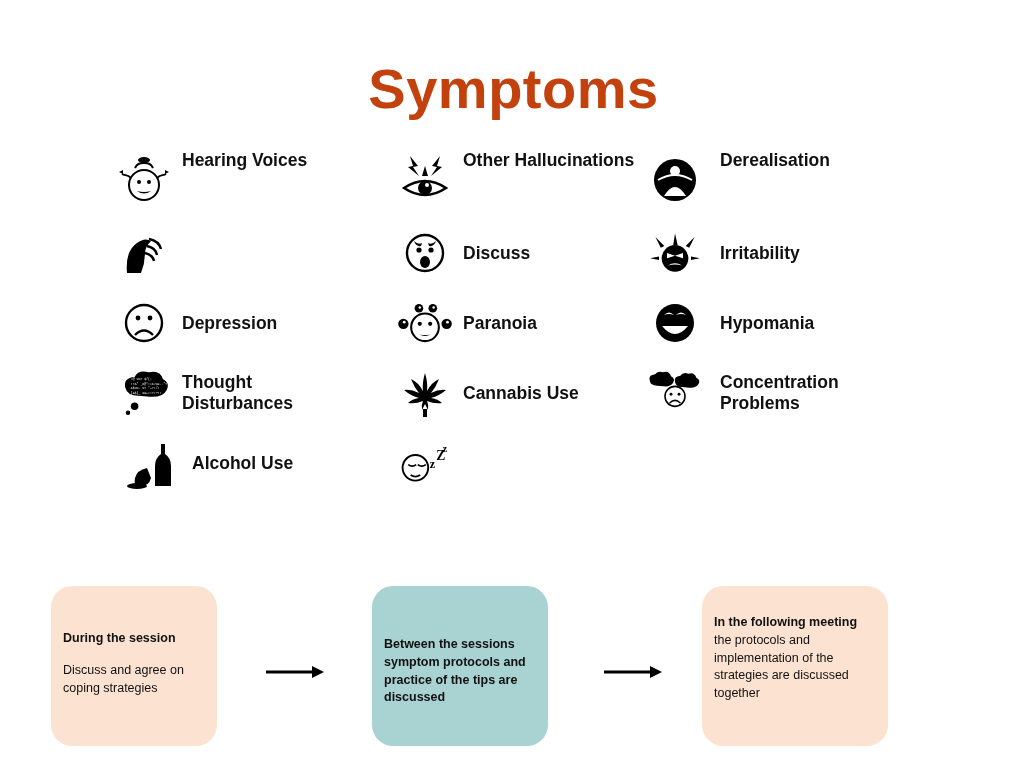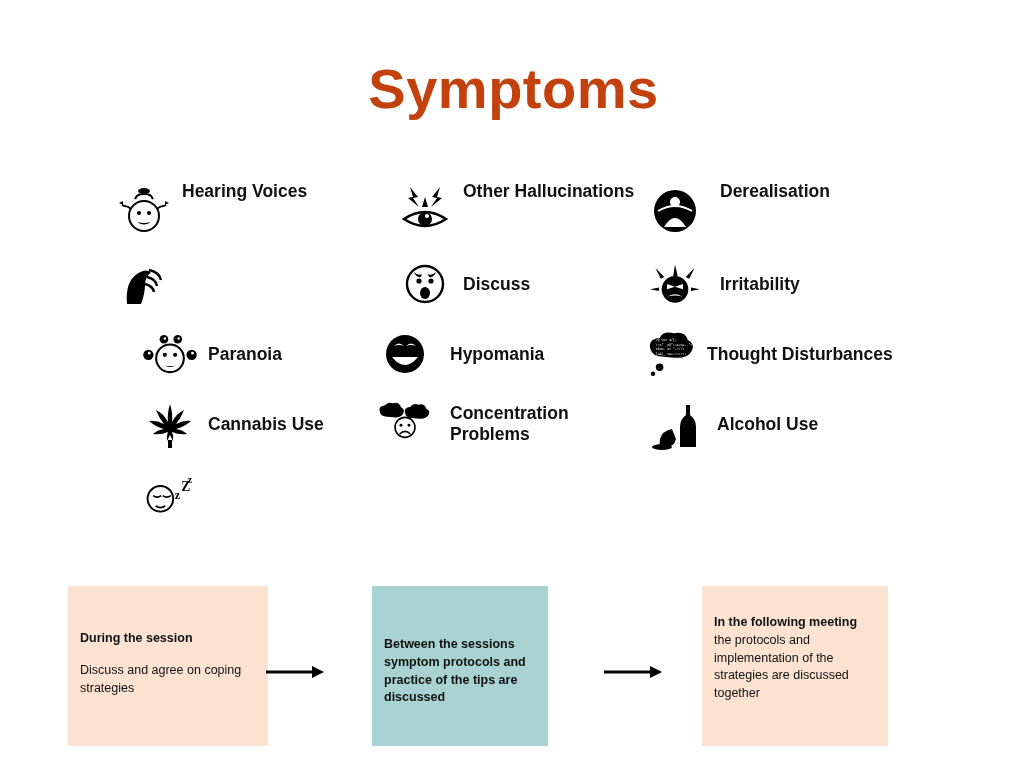--- a/index.html
+++ b/index.html
@@ -53,21 +53,21 @@
     align-items: center;
     justify-content: center;
   }
   .symptom-label {
     font-size: 17.5px;
     color: #111111;
     font-weight: 600;
     line-height: 1.18;
     padding-left: 6px;
   }
-  .sym-r1 { align-items: flex-start; margin-top: 31px; }
+  .sym-r1 { align-items: flex-start; }
 
   
   .off-1 { margin-left: 10px; text-align: center; }
   .off-2 { margin-left: 26px; }
   .off-3 { margin-left: 6px; gap: 7px; }
 
   
   #process-row {
     position: absolute;
     left: 0;
@@ -75,25 +75,26 @@
     width: 1027px;
     height: 160px;
   }
   .process-box {
     position: absolute;
     box-sizing: border-box;
     padding: 14px 12px 10px 12px;
     font-size: 12.5px;
     line-height: 1.42;
     color: #111111;
+    border-radius: 21px;
   }
   .process-box .ptitle { font-weight: bold; }
   .process-box .pbody { font-weight: normal; }
   #box-during {
-    left: 68px; top: 0; width: 200px; height: 160px;
+    left: 51px; top: 0; width: 166px; height: 160px;
     background: #fce3d1;
     padding-top: 44px;
   }
   #box-between {
     left: 372px; top: 0; width: 176px; height: 160px;
     background: #a9d2d3;
     font-weight: bold;
     padding-top: 50px;
   }
   #box-following {
@@ -217,20 +218,33 @@
           <path d="M36 6 l3 13 -5 0z"></path>
           <path d="M58 10 l-10 10 4 2z"></path>
           <path d="M8 34 l10 -2 0 4z"></path>
           <path d="M64 34 l-10 -2 0 4z"></path>
         </g>
       </svg>
     </div>
     <div class="symptom-label">Irritability</div>
   </div>
 
+  <div class="symptom-item">
+    <div class="symptom-icon">
+      <svg width="62" height="56" viewBox="0 0 62 56" aria-hidden="true">
+        <circle cx="31" cy="28" r="18" fill="none" stroke="#000" stroke-width="2.4"></circle>
+        <g fill="#000">
+          <circle cx="25" cy="23" r="2.4"></circle>
+          <circle cx="37" cy="23" r="2.4"></circle>
+        </g>
+        <path d="M22 40 q9 -9 18 0" fill="none" stroke="#000" stroke-width="2.4"></path>
+      </svg>
+    </div>
+    <div class="symptom-label">Depression</div>
+  </div>
 
   <div class="symptom-item off-2">
     <div class="symptom-icon">
       <svg width="74" height="62" viewBox="0 0 74 62" aria-hidden="true">
         <circle cx="37" cy="36" r="16" fill="none" stroke="#000" stroke-width="2.4"></circle>
         <g fill="#000">
           <circle cx="31" cy="32" r="2.4"></circle>
           <circle cx="43" cy="32" r="2.4"></circle>
           <path d="M30 44 q7 4 14 0 q-7 2 -14 0z"></path>
           <circle cx="12" cy="32" r="6"></circle>

